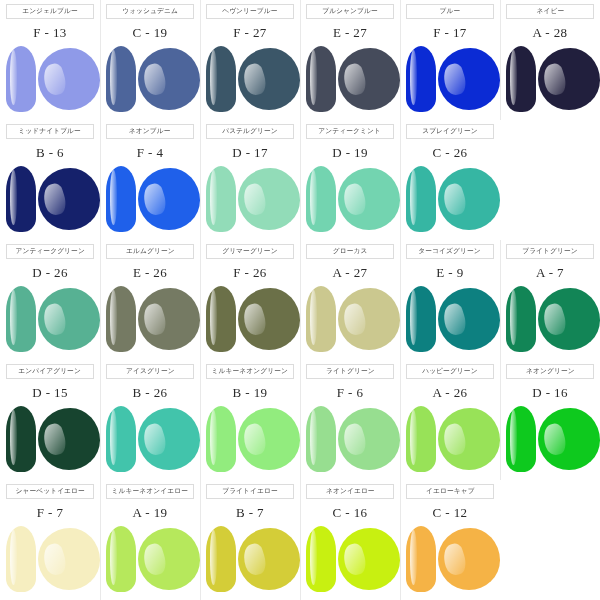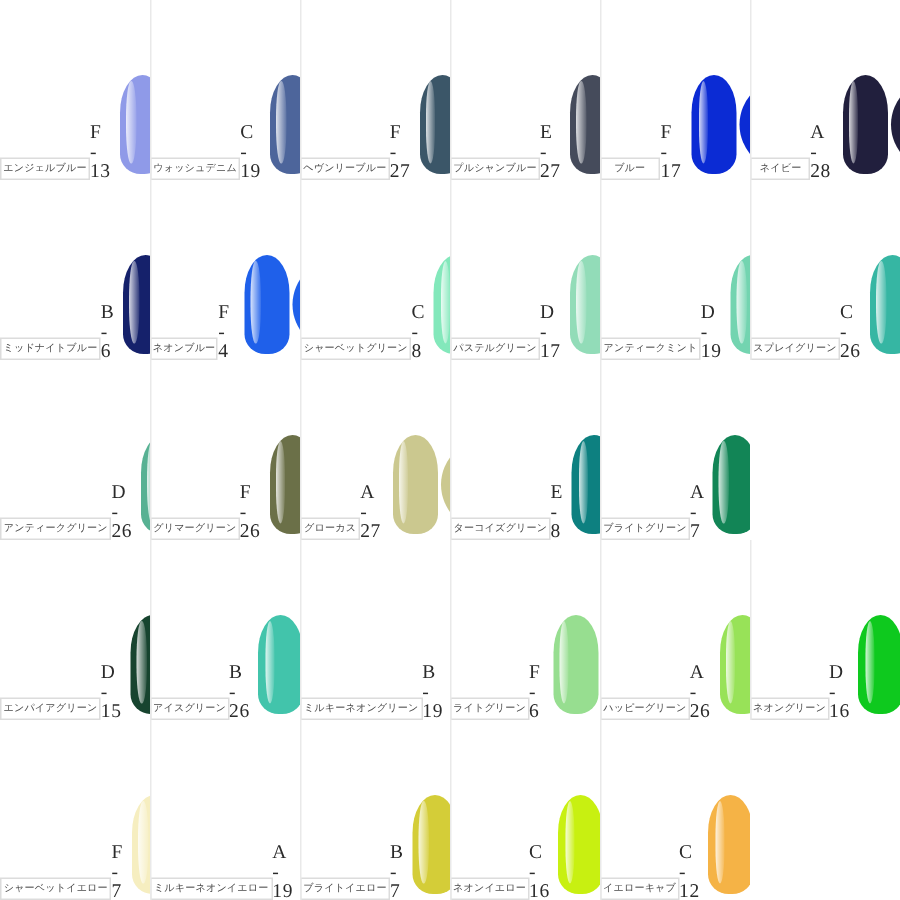--- a/index.html
+++ b/index.html
@@ -18,22 +18,22 @@
   .row{
     display:grid;
     grid-template-columns:repeat(6,100px);
     position:relative;
   }
   .cell{
     position:relative;
     width:100px;height:120px;
     box-sizing:border-box;
     display:flex;
-    flex-direction:row;
-    align-items:flex-end;
+    flex-direction:column;
+    align-items:center;
     overflow:hidden;
   }
   
   .cell + .cell::before{
     content:"";
     position:absolute;
     left:0;top:0;bottom:0;
     width:1px;
     background:#e9e9e9;
   }
@@ -193,30 +193,20 @@
           <span class="name-text">ネオンブルー</span>
         </div>
         <div class="code">F - 4</div>
         <div class="swatches">
           <div class="nail" style="background: rgb(31, 96, 234);"></div>
           <div class="blob" style="background: rgb(31, 96, 234);"></div>
         </div>
       </div>
       <div class="cell">
         <div class="name-box">
-          <span class="name-text">シャーベットグリーン</span>
-        </div>
-        <div class="code">C - 8</div>
-        <div class="swatches">
-          <div class="nail" style="background: rgb(131, 232, 187);"></div>
-          <div class="blob" style="background: rgb(131, 232, 187);"></div>
-        </div>
-      </div>
-      <div class="cell">
-        <div class="name-box">
           <span class="name-text">パステルグリーン</span>
         </div>
         <div class="code">D - 17</div>
         <div class="swatches">
           <div class="nail" style="background: rgb(146, 220, 184);"></div>
           <div class="blob" style="background: rgb(146, 220, 184);"></div>
         </div>
       </div>
       <div class="cell">
         <div class="name-box">
@@ -245,20 +235,30 @@
           <span class="name-text">アンティークグリーン</span>
         </div>
         <div class="code">D - 26</div>
         <div class="swatches">
           <div class="nail" style="background: rgb(87, 177, 147);"></div>
           <div class="blob" style="background: rgb(87, 177, 147);"></div>
         </div>
       </div>
       <div class="cell">
         <div class="name-box">
+          <span class="name-text">エルムグリーン</span>
+        </div>
+        <div class="code">E - 26</div>
+        <div class="swatches">
+          <div class="nail" style="background: rgb(117, 122, 99);"></div>
+          <div class="blob" style="background: rgb(117, 122, 99);"></div>
+        </div>
+      </div>
+      <div class="cell">
+        <div class="name-box">
           <span class="name-text">グリマーグリーン</span>
         </div>
         <div class="code">F - 26</div>
         <div class="swatches">
           <div class="nail" style="background: rgb(107, 112, 72);"></div>
           <div class="blob" style="background: rgb(107, 112, 72);"></div>
         </div>
       </div>
       <div class="cell">
         <div class="name-box">
@@ -267,21 +267,21 @@
         <div class="code">A - 27</div>
         <div class="swatches">
           <div class="nail" style="background: rgb(203, 200, 143);"></div>
           <div class="blob" style="background: rgb(203, 200, 143);"></div>
         </div>
       </div>
       <div class="cell">
         <div class="name-box">
           <span class="name-text">ターコイズグリーン</span>
         </div>
-        <div class="code">E - 8</div>
+        <div class="code">E - 9</div>
         <div class="swatches">
           <div class="nail" style="background: rgb(13, 128, 128);"></div>
           <div class="blob" style="background: rgb(13, 128, 128);"></div>
         </div>
       </div>
       <div class="cell">
         <div class="name-box">
           <span class="name-text">ブライトグリーン</span>
         </div>
         <div class="code">A - 7</div>

